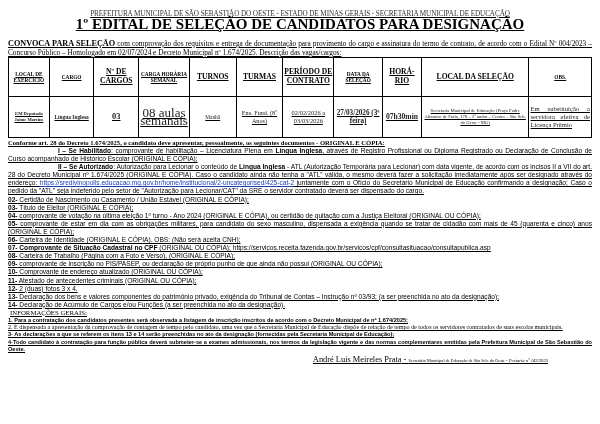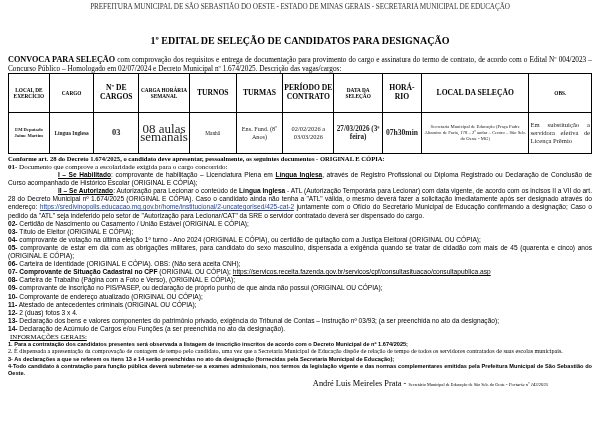--- a/index.html
+++ b/index.html
@@ -1,21 +1,21 @@
 <!DOCTYPE html>
 <html><head>
 <meta charset="utf-8">
 <style>
   html, body { margin:0; padding:0; background:#fff; }
   body { width:600px; height:424px; overflow:hidden; color:#000; }
-  .page { position:relative; width:600px; height:320px; padding:3px 8px 0 8px; box-sizing:border-box; }
+  .page { position:relative; width:600px; height:320px; padding:10px 8px 0 8px; box-sizing:border-box;text-decoration:underline; }
   .serif { font-family:"Liberation Serif", serif; }
   .sans { font-family:"Liberation Sans", sans-serif; }
   .hdr-top { text-align:center; font-size:7.2px; color:#333; line-height:9px; letter-spacing:-0.1px; }
-  .hdr-title { text-align:center; font-size:10px; font-weight:bold; line-height:11px;margin-top:23px; }
+  .hdr-title { text-align:center; font-size:15px; font-weight:bold; line-height:11px; }
   .role { font-size:8.6px; font-weight:bold; text-decoration:underline; line-height:10px; }
   .intro { font-size:7.3px; line-height:9px; text-align:justify; }
   .intro b { font-size:8.2px; }
   table.vagas { width:584px; border-collapse:collapse; margin-top:0; }
   table.vagas th, table.vagas td { border:0.8px solid #000; text-align:center; vertical-align:middle; padding:1px 1px; font-family:"Liberation Serif", serif; }
   table.vagas th { font-size:5.3px; font-weight:bold; line-height:6.3px; height:36px; }
   table.vagas th.big { font-size:7.6px; line-height:8.6px; }
   table.vagas td { font-size:13px; line-height:8px; height:38px; color:#222; }
   td.tiny { font-size:4.6px !important; line-height:6px !important; font-weight:bold; }
   td.bold { font-weight:bold; font-size:8.4px !important; }
@@ -75,23 +75,20 @@
         <td class="bold" style="font-size:7.2px !important">27/03/2026 (3ª feira)</td>
         <td class="bold" style="font-size:7.6px !important">07h30min</td>
         <td class="loc">Secretaria Municipal de Educação (Praça Padre Altamiro de Faria, 178 – 2º andar – Centro – São Seb. do Oeste - MG)</td>
         <td class="obs">Em substituição a servidora efetiva de Licença Prêmio</td>
       </tr>
     </tbody>
   </table>
 
   <div class="conforme">Conforme art. 28 do Decreto 1.674/2025, o candidato deve apresentar, pessoalmente, os seguintes documentos - ORIGINAL E CÓPIA:</div>
 
-  <div class="item serif" style="font-family:'Liberation Serif',serif;font-size:7px">
-    <span class="num">01-</span><span> Documento que comprove a escolaridade exigida para o cargo concorrido:</span>
-  </div>
 
   <div class="item">
     <span class="indent"></span><b class="u">I – Se Habilitado</b><span>: comprovante de habilitação – Licenciatura Plena em </span><b class="u">Língua Inglesa</b><span>, através de Registro Profissional ou Diploma Registrado ou Declaração de Conclusão de Curso acompanhado de Histórico Escolar (ORIGINAL E CÓPIA);</span>
   </div>
 
   <div class="item">
     <span class="indent"></span><b class="u">II – Se Autorizado</b><span>: Autorização para Lecionar o conteúdo de </span><b>Língua Inglesa</b><span> - ATL (Autorização Temporária para Lecionar) com data vigente, de acordo com os incisos II a VII do art. 28 do Decreto Municipal nº 1.674/2025 (ORIGINAL E CÓPIA). Caso o candidato ainda não tenha a "ATL" válida, o mesmo deverá fazer a solicitação imediatamente após ser designado através do endereço: </span><a class="link">https://sredivinopolis.educacao.mg.gov.br/home/institucional/2-uncategorised/425-cat-2</a><span> juntamente com o Ofício do Secretário Municipal de Educação confirmando a designação; Caso o pedido da "ATL" seja indeferido pelo setor de "Autorização para Lecionar/CAT" da SRE o servidor contratado deverá ser dispensado do cargo.</span>
   </div>
 
   <div class="item"><span class="num">02-</span><span>  Certidão de Nascimento ou Casamento / União Estável (ORIGINAL E CÓPIA);</span></div>

